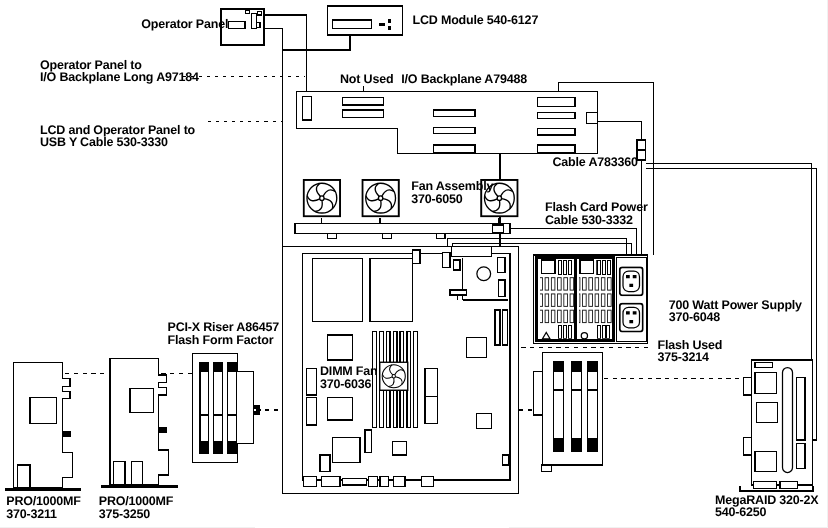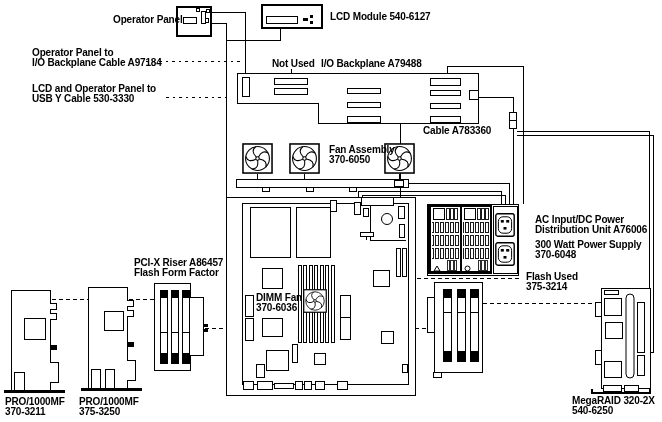--- a/index.html
+++ b/index.html
@@ -280,45 +280,45 @@
     <rect x="624" y="385" width="14" height="6"></rect>
     <path d="M592,389 V393 H650 V389" fill="none" stroke-width="1.6"></path>
   </g>
 </svg>
 
 <div class="lbl" style="left:113px;top:15px">Operator Panel</div>
 <div class="lbl" style="left:330px;top:12px">LCD Module 540-6127</div>
 
 <div class="lbl" style="left:32px;top:48px">
   <div>Operator Panel to</div>
-  <div>I/O Backplane Cable A97184</div>
-</div>
-<div class="lbl" style="left:32px;top:84px">
+  <div>I/O Backplane Long A97184</div>
+</div>
+<div class="lbl" style="left:32px;top:100px">
   <div>LCD and Operator Panel to</div>
   <div>USB Y Cable 530-3330</div>
 </div>
 
 <div class="lbl" style="left:272px;top:59px">Not Used</div>
 <div class="lbl" style="left:321px;top:59px">I/O Backplane A79488</div>
 
 
-<div class="lbl" style="left:423px;top:126px">Cable A783360</div>
+<div class="lbl" style="left:442px;top:126px">Cable A783360</div>
 
 <div class="lbl" style="left:329px;top:145px">
   <div>Fan Assembly</div>
   <div>370-6050</div>
 </div>
 
-
-<div class="lbl" style="left:535px;top:215px">
-  <div>AC Input/DC Power</div>
-  <div>Distribution Unit A76006</div>
-</div>
+<div class="lbl" style="left:436px;top:162px">
+  <div>Flash Card Power</div>
+  <div>Cable 530-3332</div>
+</div>
+
 <div class="lbl" style="left:535px;top:240px">
-  <div>300 Watt Power Supply</div>
+  <div>700 Watt Power Supply</div>
   <div>370-6048</div>
 </div>
 
 <div class="lbl" style="left:526px;top:272px">
   <div>Flash Used</div>
   <div>375-3214</div>
 </div>
 
 <div class="lbl" style="left:134px;top:258px">
   <div>PCI-X Riser A86457</div>

